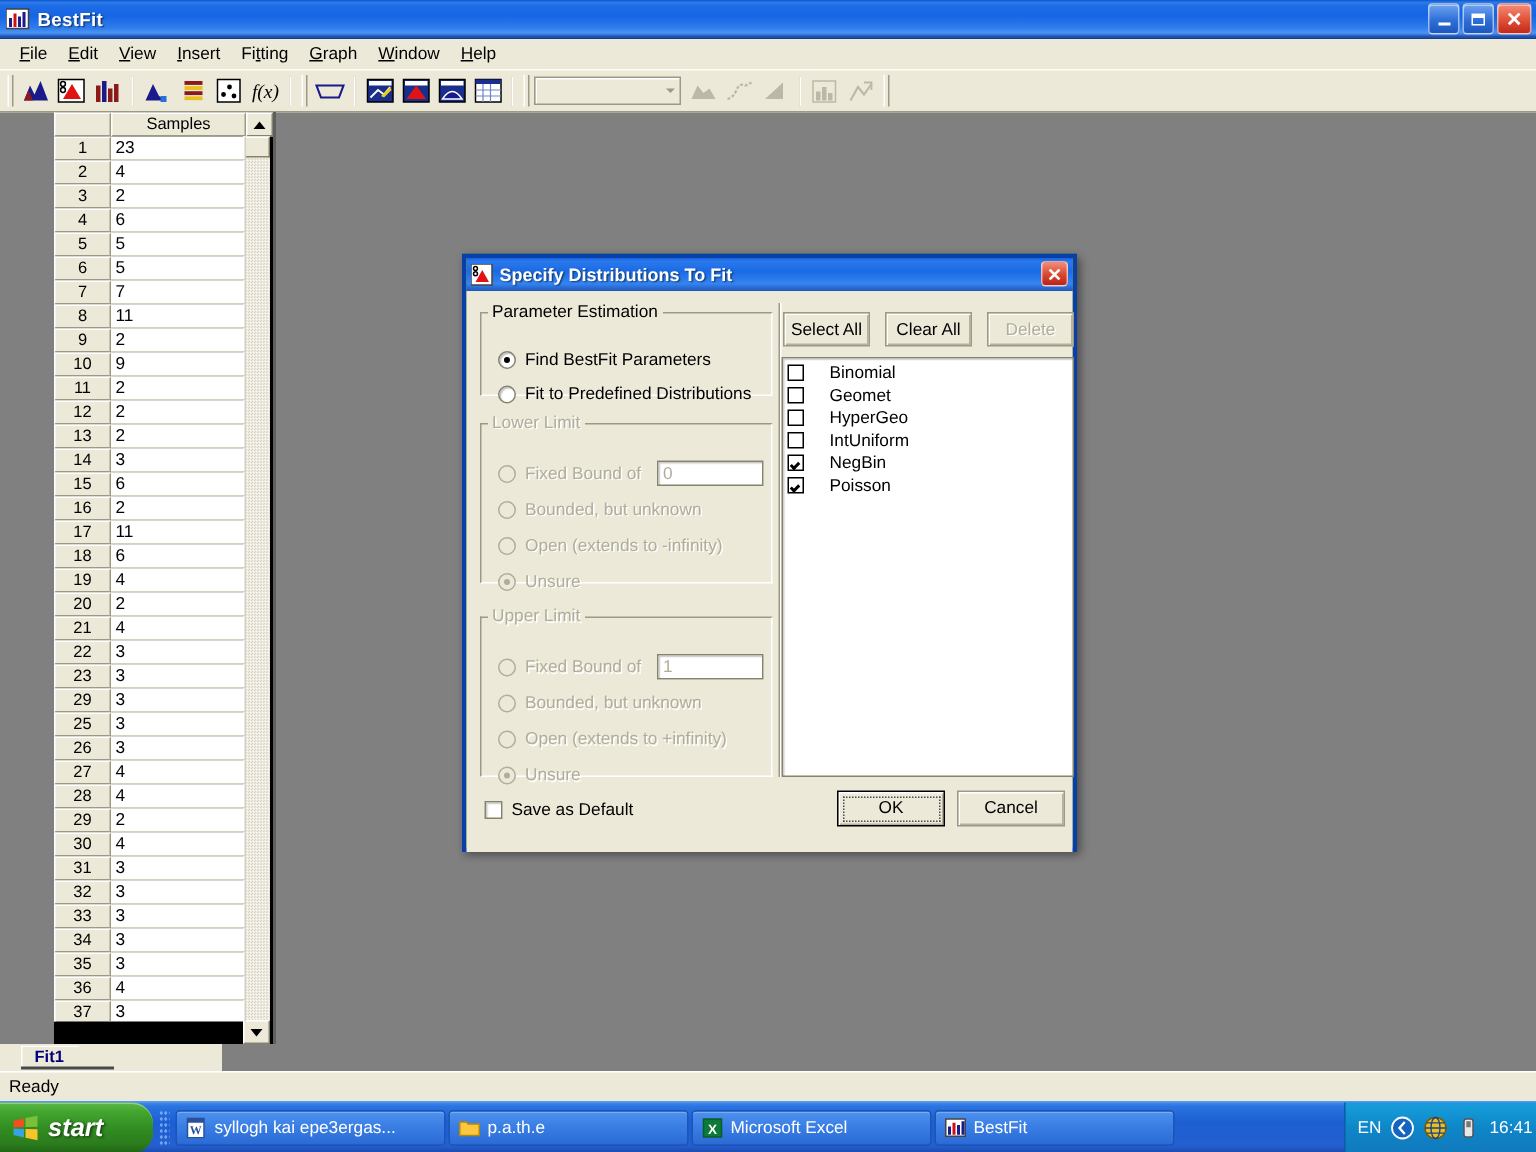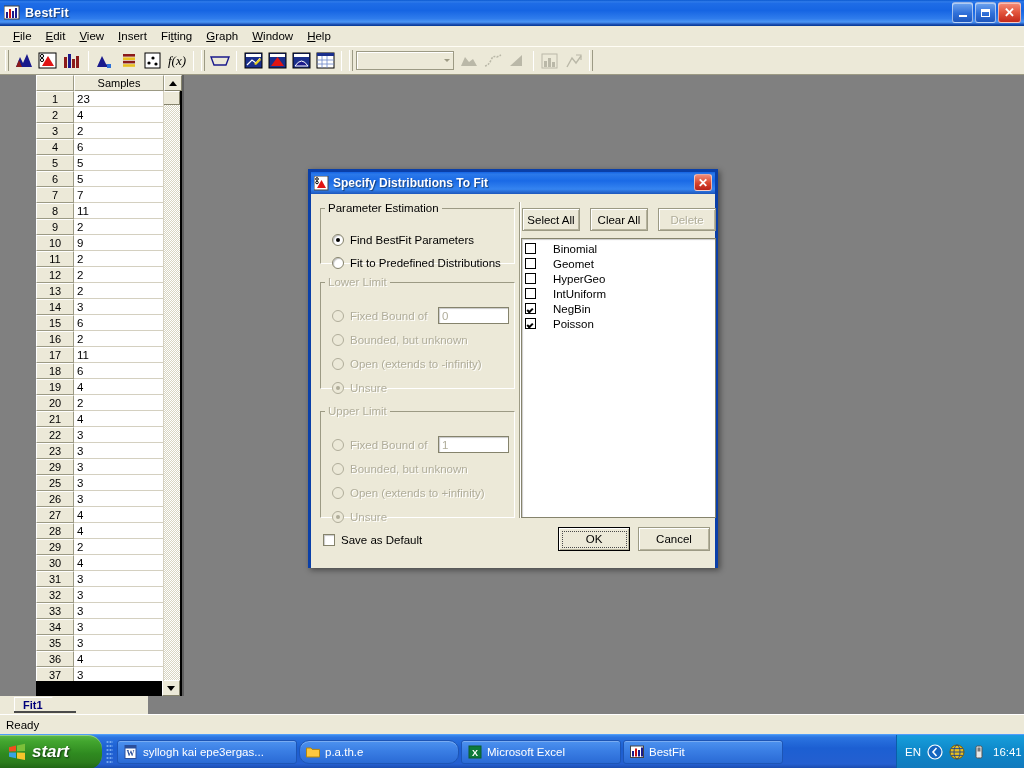--- a/index.html
+++ b/index.html
@@ -803,21 +803,21 @@
       <span class="ti-ico">
         <svg width="14" height="14" viewBox="0 0 14 14">
           <rect x="1" y="0.5" width="11" height="13" fill="#fff" stroke="#2a4f9b"></rect>
           <rect x="1" y="0.5" width="11" height="3" fill="#2a4f9b"></rect>
           <text x="6.5" y="11" font-size="8" font-family="Liberation Serif, serif" font-weight="bold" fill="#2a4f9b" text-anchor="middle">W</text>
         </svg>
       </span>
       <span>syllogh kai epe3ergas...</span>
     </div>
 
-    <div class="taskitem" style="width:160px;border-radius:10px;">
+    <div class="taskitem" style="width:160px;">
       <span class="ti-ico">
         <svg width="14" height="14" viewBox="0 0 14 14">
           <path d="M0.5 3 L5 3 L6.2 4.4 L13.5 4.4 L13.5 12 L0.5 12 Z" fill="#fbc73f" stroke="#b5860a"></path>
         </svg>
       </span>
       <span>p.a.th.e</span>
     </div>
 
     <div class="taskitem" style="width:160px;">
       <span class="ti-ico">

